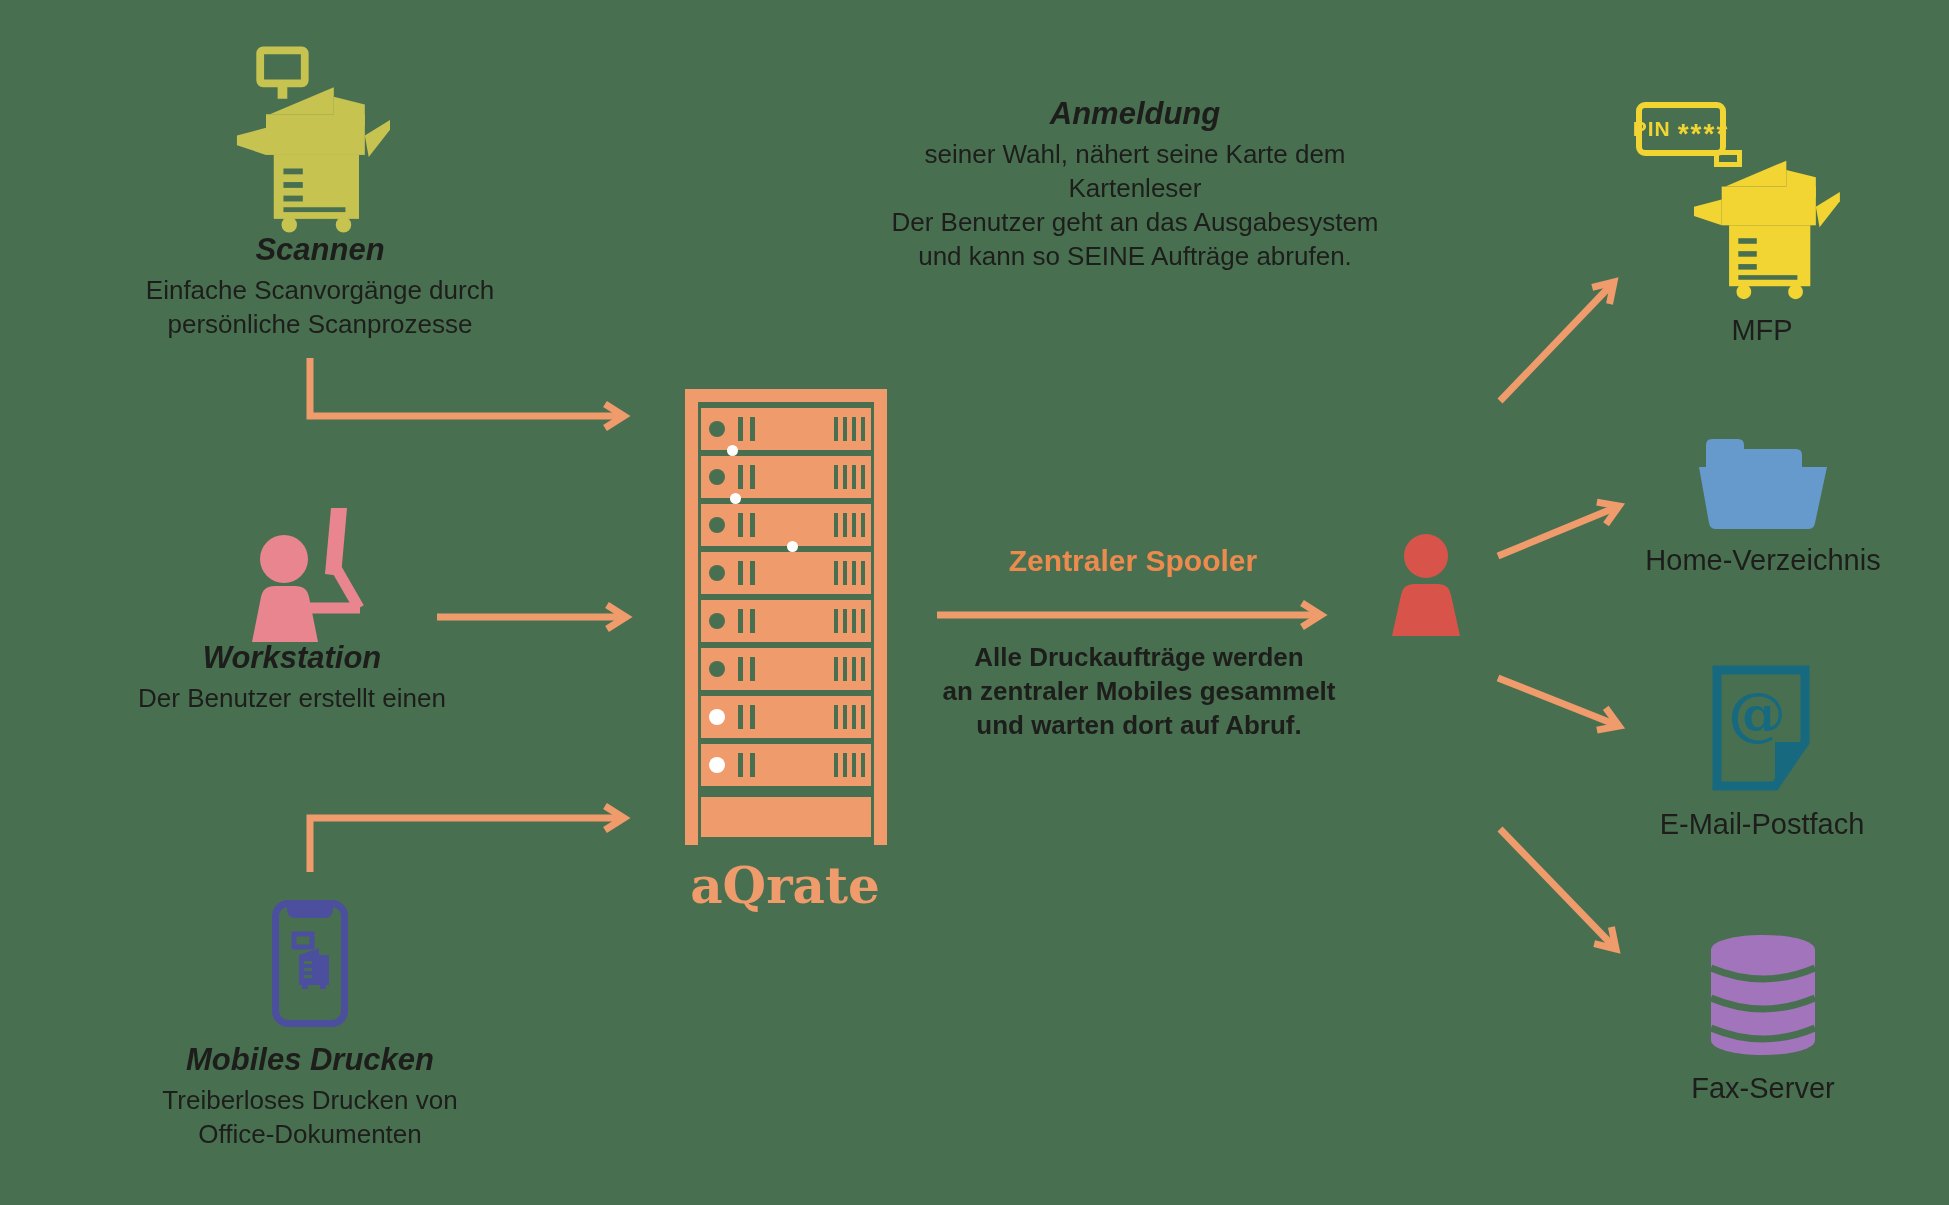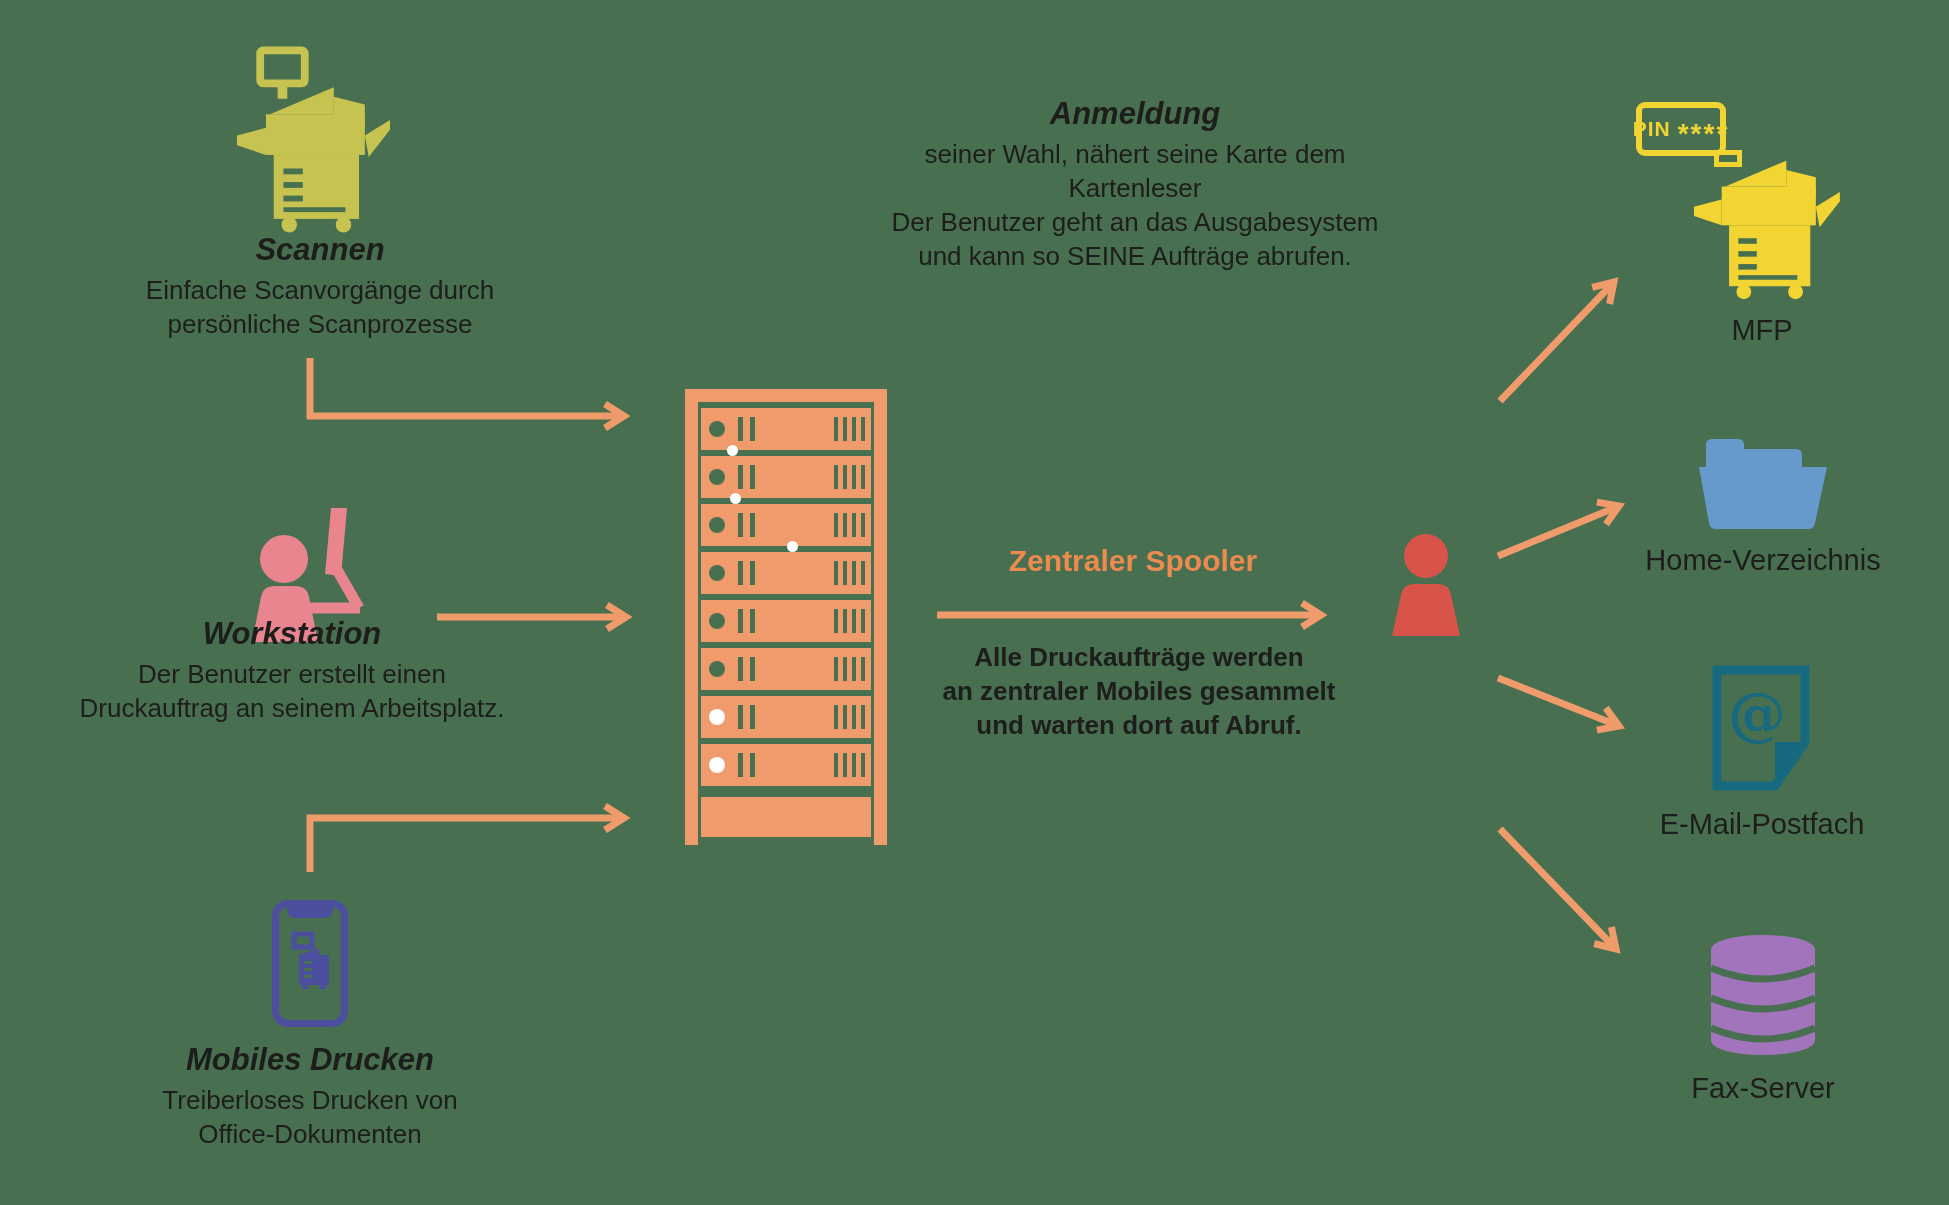--- a/index.html
+++ b/index.html
@@ -111,24 +111,23 @@
       <circle cx="36" cy="63" r="24"></circle>
       <path d="M4,146 L13,101 Q15,90 27,90 L47,90 Q59,90 61,101 L70,146 Z"></path>
       <polygon points="83,12 99,12 93,80 77,78"></polygon>
     </g>
     <g class="s-pink" fill="none" stroke-width="11">
       <polyline points="88,72 111,112"></polyline>
       <polyline points="58,112 112,112"></polyline>
     </g>
   </svg>
 
-  <div class="tb" style="left:12px;top:616px;width:560px;">
+  <div class="tb" style="left:12px;top:640px;width:560px;">
     <div class="ttl">Workstation</div>
     <p class="ln">Der Benutzer erstellt einen</p>
-    <p class="ln">Druckauftrag an seinem Arbeitsplatz.</p>
   </div>
 
   <div class="phone">
     <div class="notch"></div>
     <svg class="abs" style="left:12px;top:24px;width:44px;height:60px" viewBox="0 0 44 60">
       <rect x="3" y="3" width="18" height="13" fill="none" class="s-indigo" stroke-width="5"></rect>
       <g class="f-indigo">
         <polygon points="8,24 28,17 28,24"></polygon>
         <rect x="8" y="24" width="30" height="30"></rect>
         <rect x="11" y="54" width="6" height="4"></rect>
@@ -180,20 +179,21 @@
     <div class="unit on" style="top:342px">
         <div class="bl"></div>
         <div class="br"></div>
       </div>
     <div class="rack-base"></div>
     <div class="bump" style="left:29px;top:43px;"></div>
     <div class="bump" style="left:32px;top:91px;"></div>
     <div class="bump" style="left:89px;top:139px;"></div>
   </div>
 
+  <div class="brand" style="left:660px;top:856px;width:250px;">aQrate</div>
 
   <div class="tb" style="left:880px;top:96px;width:510px;">
     <div class="ttl">Anmeldung</div>
     <p class="ln">seiner Wahl, nähert seine Karte dem Kartenleser</p>
     <p class="ln">Der Benutzer geht an das Ausgabesystem</p>
     <p class="ln">und kann so SEINE Aufträge abrufen.</p>
   </div>
 
   <div class="spool-ttl" style="left:883px;top:544px;width:500px;">Zentraler Spooler</div>
 

